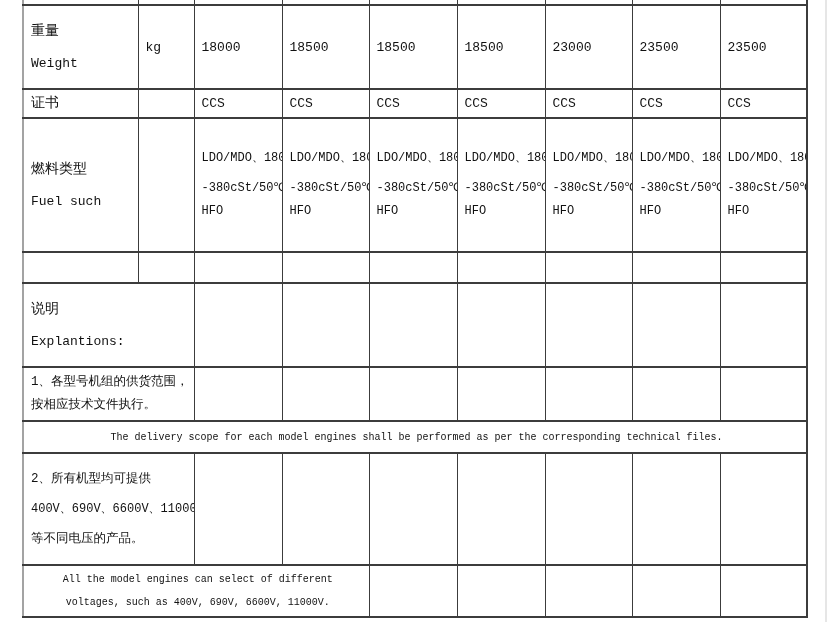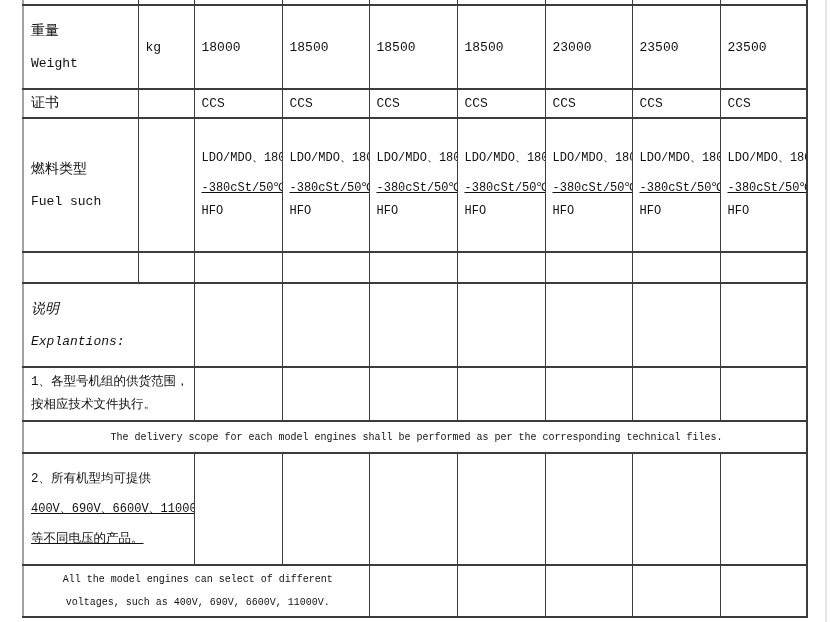--- a/index.html
+++ b/index.html
@@ -47,28 +47,28 @@
     text-align: left;
     overflow: hidden;
     white-space: nowrap;
   }
   tr.r0 td { border-top: none; }
   tr.r0 { height: 5px; }
   tr.r1 { height: 84px; }
   tr.r2 { height: 29px; padding-left: 40px; }
   tr.r3 { height: 134px; }
   tr.r4 { height: 31px; }
-  tr.r5 { height: 84px; font-style: italic; }
+  tr.r5 { height: 84px; }
   tr.r6 { height: 54px; }
   tr.r7 { height: 32px; }
   tr.r8 { height: 112px; }
   tr.r9 { height: 52px; padding-left: 24px; }
   .zh { font-size: 14px; }
   .gap-lg { margin-top: 13px; }
-  .gap-md { margin-top: 11px; text-decoration: underline; }
+  .gap-md { margin-top: 11px; }
   .gap-sm { margin-top: 4px; }
   td.fuel-cell { font-size: 12px; }
   td.note-cell { font-size: 12px; }
   td.note-cell .zh { font-size: 12.5px; }
   td.en-note-cell { font-size: 10px; text-align: center; }
 </style>
 </head>
 <body>
 
 <div class="page">

